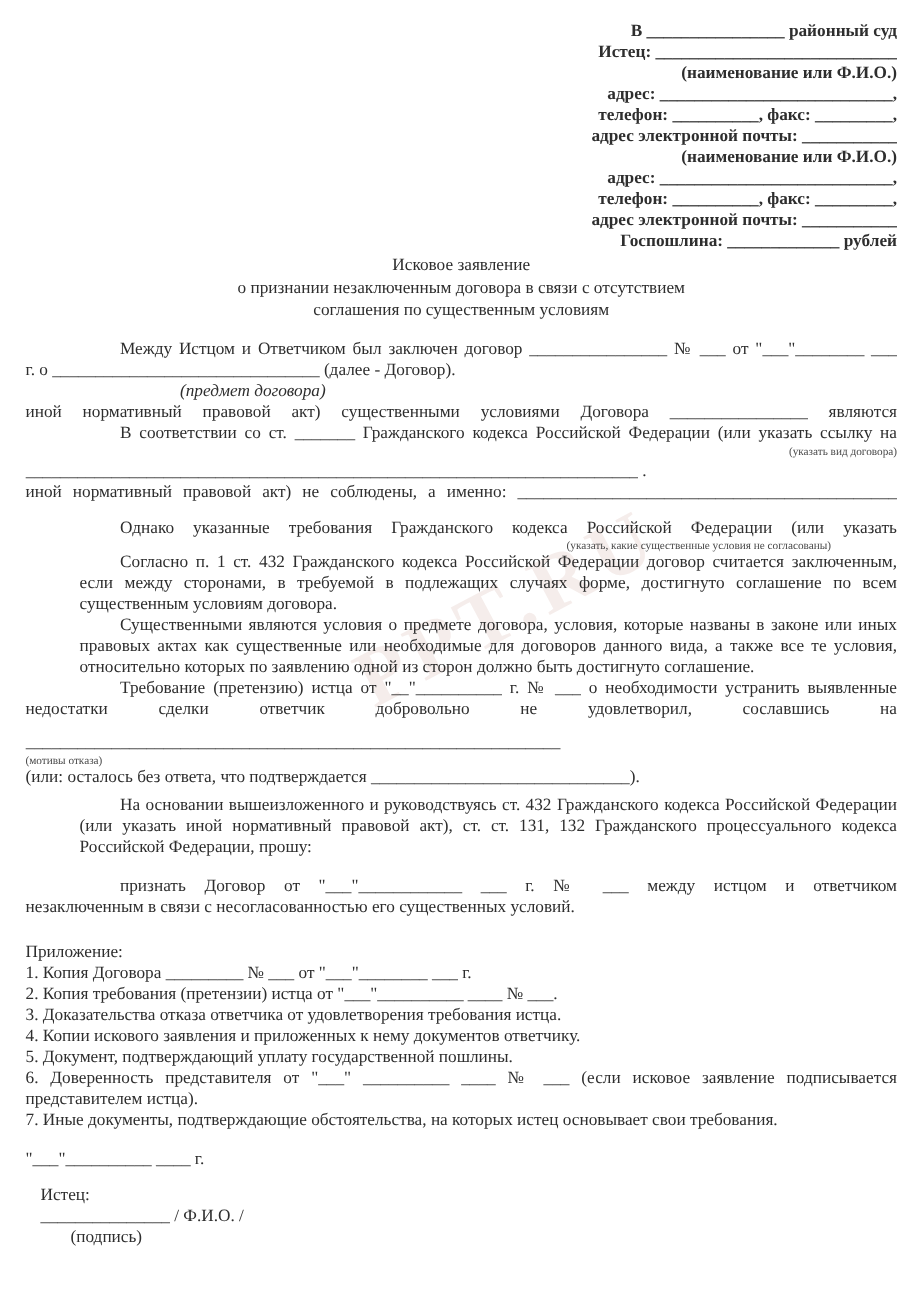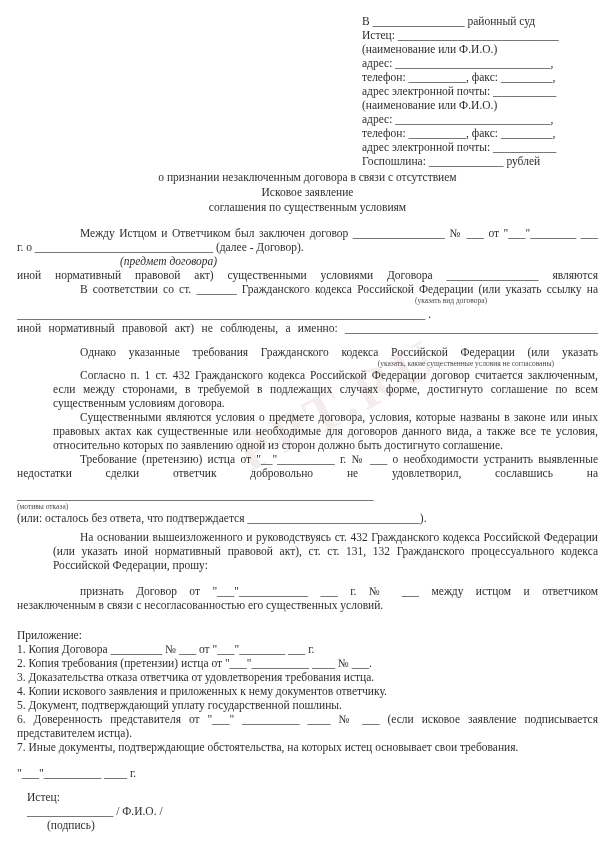--- a/index.html
+++ b/index.html
@@ -22,35 +22,35 @@
     left: 228px; top: 398px;
     transform: rotate(-28deg);
     font-size: 54px;
     font-weight: bold;
     letter-spacing: 5px;
     color: rgba(205, 165, 155, 0.20);
     pointer-events: none;
     z-index: 0;
   }
 
-  .hdr { width: 236px; margin-left: auto; text-align: left; }
+  .hdr { width: 236px; margin-left: auto; text-align: right; font-weight: bold; }
   .hdr div { white-space: nowrap; }
 
   .title-block { text-align: center; margin-top: 2px; line-height: 15px; }
 
   .para {
     text-align: justify;
     position: relative; z-index: 1;
   }
   .indent { text-indent: 27px; margin-left: 36px; }
   .jlast { text-align: justify; text-align-last: justify; -moz-text-align-last: justify; }
 
   .cap-predmet { margin-left: 103px; font-style: italic; }
   .small-cap { font-size: 7.5px; line-height: 9px; color: #4a4a4a; }
-  .cap-vid { margin-left: 398px; }
+  .cap-vid { margin-left: 398px; text-align: right; }
   .cap-uslovia { text-align: right; margin-right: 44px; }
 
   .rule-row { white-space: nowrap; overflow: hidden; }
   .rule-after-p2 { margin-top: 2px; }
   .rule-after-p6 { margin-top: 8px; }
 
   .mt5  { margin-top: 5px; }
   .mt10 { margin-top: 10px; }
   .mt11 { margin-top: 11px; }
   .mt12 { margin-top: 12px; }
@@ -75,22 +75,22 @@
       <div>телефон: __________, факс: _________,</div>
       <div>адрес электронной почты: ___________</div>
       <div>(наименование или Ф.И.О.)</div>
       <div>адрес: ___________________________,</div>
       <div>телефон: __________, факс: _________,</div>
       <div>адрес электронной почты: ___________</div>
       <div>Госпошлина: _____________ рублей</div>
     </div>
 
     <div class="title-block">
+      <div>Исковое заявление</div>
       <div>о признании незаключенным договора в связи с отсутствием</div>
-      <div>Исковое заявление</div>
       <div>соглашения по существенным условиям</div>
     </div>
 
     <div class="para jlast indent mt11">Между Истцом и Ответчиком был заключен договор ________________ № ___ от "___"________ ___</div>
     <div class="para">г. о _______________________________ (далее - Договор).</div>
     <div class="cap-predmet">(предмет договора)</div>
 
     <div class="para jlast">иной нормативный правовой акт) существенными условиями Договора ________________ являются</div>
     <div class="para jlast indent">В соответствии со ст. _______ Гражданского кодекса Российской Федерации (или указать ссылку на</div>
     <div class="small-cap cap-vid">(указать вид договора)</div>

